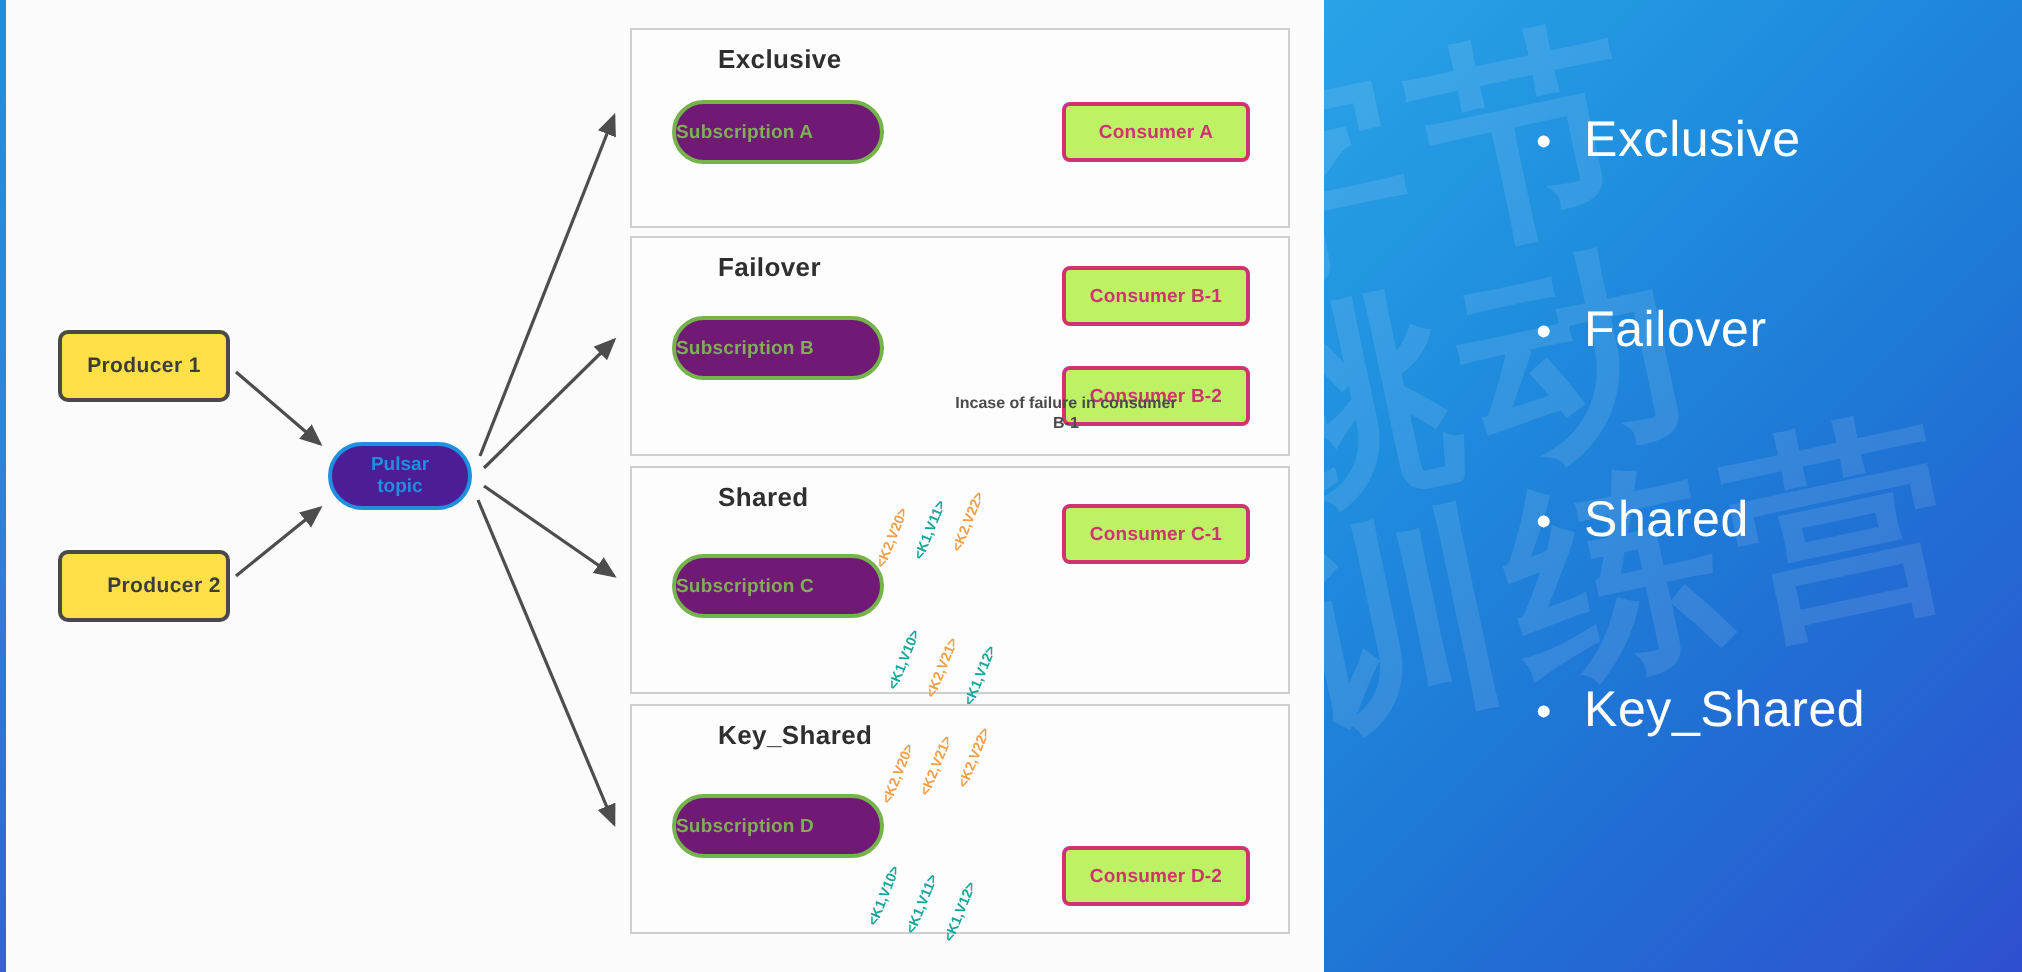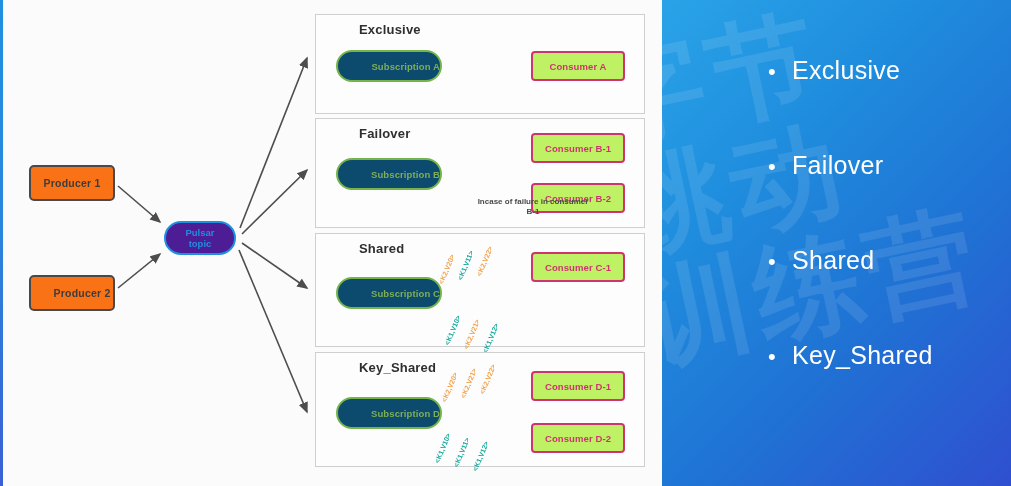--- a/index.html
+++ b/index.html
@@ -22,21 +22,21 @@
     width: 3px; height: 486px;
     background: linear-gradient(180deg,#1f8fe0 0%,#2a86dd 45%,#3b5fd6 100%);
   }
 
   
   .producer-box {
     position: absolute;
     width: 86px; height: 36px;
     border: 2px solid #494949;
     border-radius: 5px;
-    background: #f97316;
+    background: #fde047;
     display: flex; align-items: center; justify-content: center;
     font-size: 10.5px; font-weight: bold; color: #3d3d3d;
     letter-spacing: .2px;
   }
   #producer-1 { left: 29px; top: 165px; }
   #producer-2 { left: 29px; top: 275px; padding-left: 20px; }
 
   
   #pulsar-topic {
     position: absolute; left: 164px; top: 221px;
@@ -70,22 +70,22 @@
     position: absolute; left: 43px; top: 7px;
     font-size: 13px; font-weight: bold; color: #2f2f2f;
     letter-spacing: .2px;
   }
 
   .sub-pill {
     position: absolute;
     width: 106px; height: 32px;
     border: 2px solid #74b44a;
     border-radius: 16px;
-    background: #0c4a6e;
-    display: flex; align-items: center; justify-content: flex-end;
+    background: #701a75;
+    display: flex; align-items: center; justify-content: flex-start;
     font-size: 9.5px; font-weight: bold; color: #7fae56;
     letter-spacing: .1px;
   }
 
   .consumer-box {
     position: absolute;
     width: 94px; height: 30px;
     border: 2px solid #cf3471;
     border-radius: 4px;
     background: #bef264;
@@ -244,23 +244,20 @@
       <div class="kv-tag kv-teal" style="left:134px; top:105px;">&lt;K1,V10&gt;</div>
       <div class="kv-tag kv-orange" style="left:153px; top:109px;">&lt;K2,V21&gt;</div>
       <div class="kv-tag kv-teal" style="left:172px; top:113px;">&lt;K1,V12&gt;</div>
     </div>
 
     <div class="sub-panel" id="panel-keyshared">
       <div class="panel-title">Key_Shared</div>
       <div class="sub-pill" style="left:20px; top:44px;">
         <span>Subscription D</span>
       </div>
-      <div class="consumer-box" style="left:215px; top:18px;">
-        <span>Consumer D-1</span>
-      </div>
       <div class="consumer-box" style="left:215px; top:70px;">
         <span>Consumer D-2</span>
       </div>
       <div class="kv-tag kv-orange" style="left:131px; top:43px;">&lt;K2,V20&gt;</div>
       <div class="kv-tag kv-orange" style="left:150px; top:39px;">&lt;K2,V21&gt;</div>
       <div class="kv-tag kv-orange" style="left:169px; top:35px;">&lt;K2,V22&gt;</div>
       <div class="kv-tag kv-teal" style="left:124px; top:104px;">&lt;K1,V10&gt;</div>
       <div class="kv-tag kv-teal" style="left:143px; top:108px;">&lt;K1,V11&gt;</div>
       <div class="kv-tag kv-teal" style="left:162px; top:112px;">&lt;K1,V12&gt;</div>
     </div>

